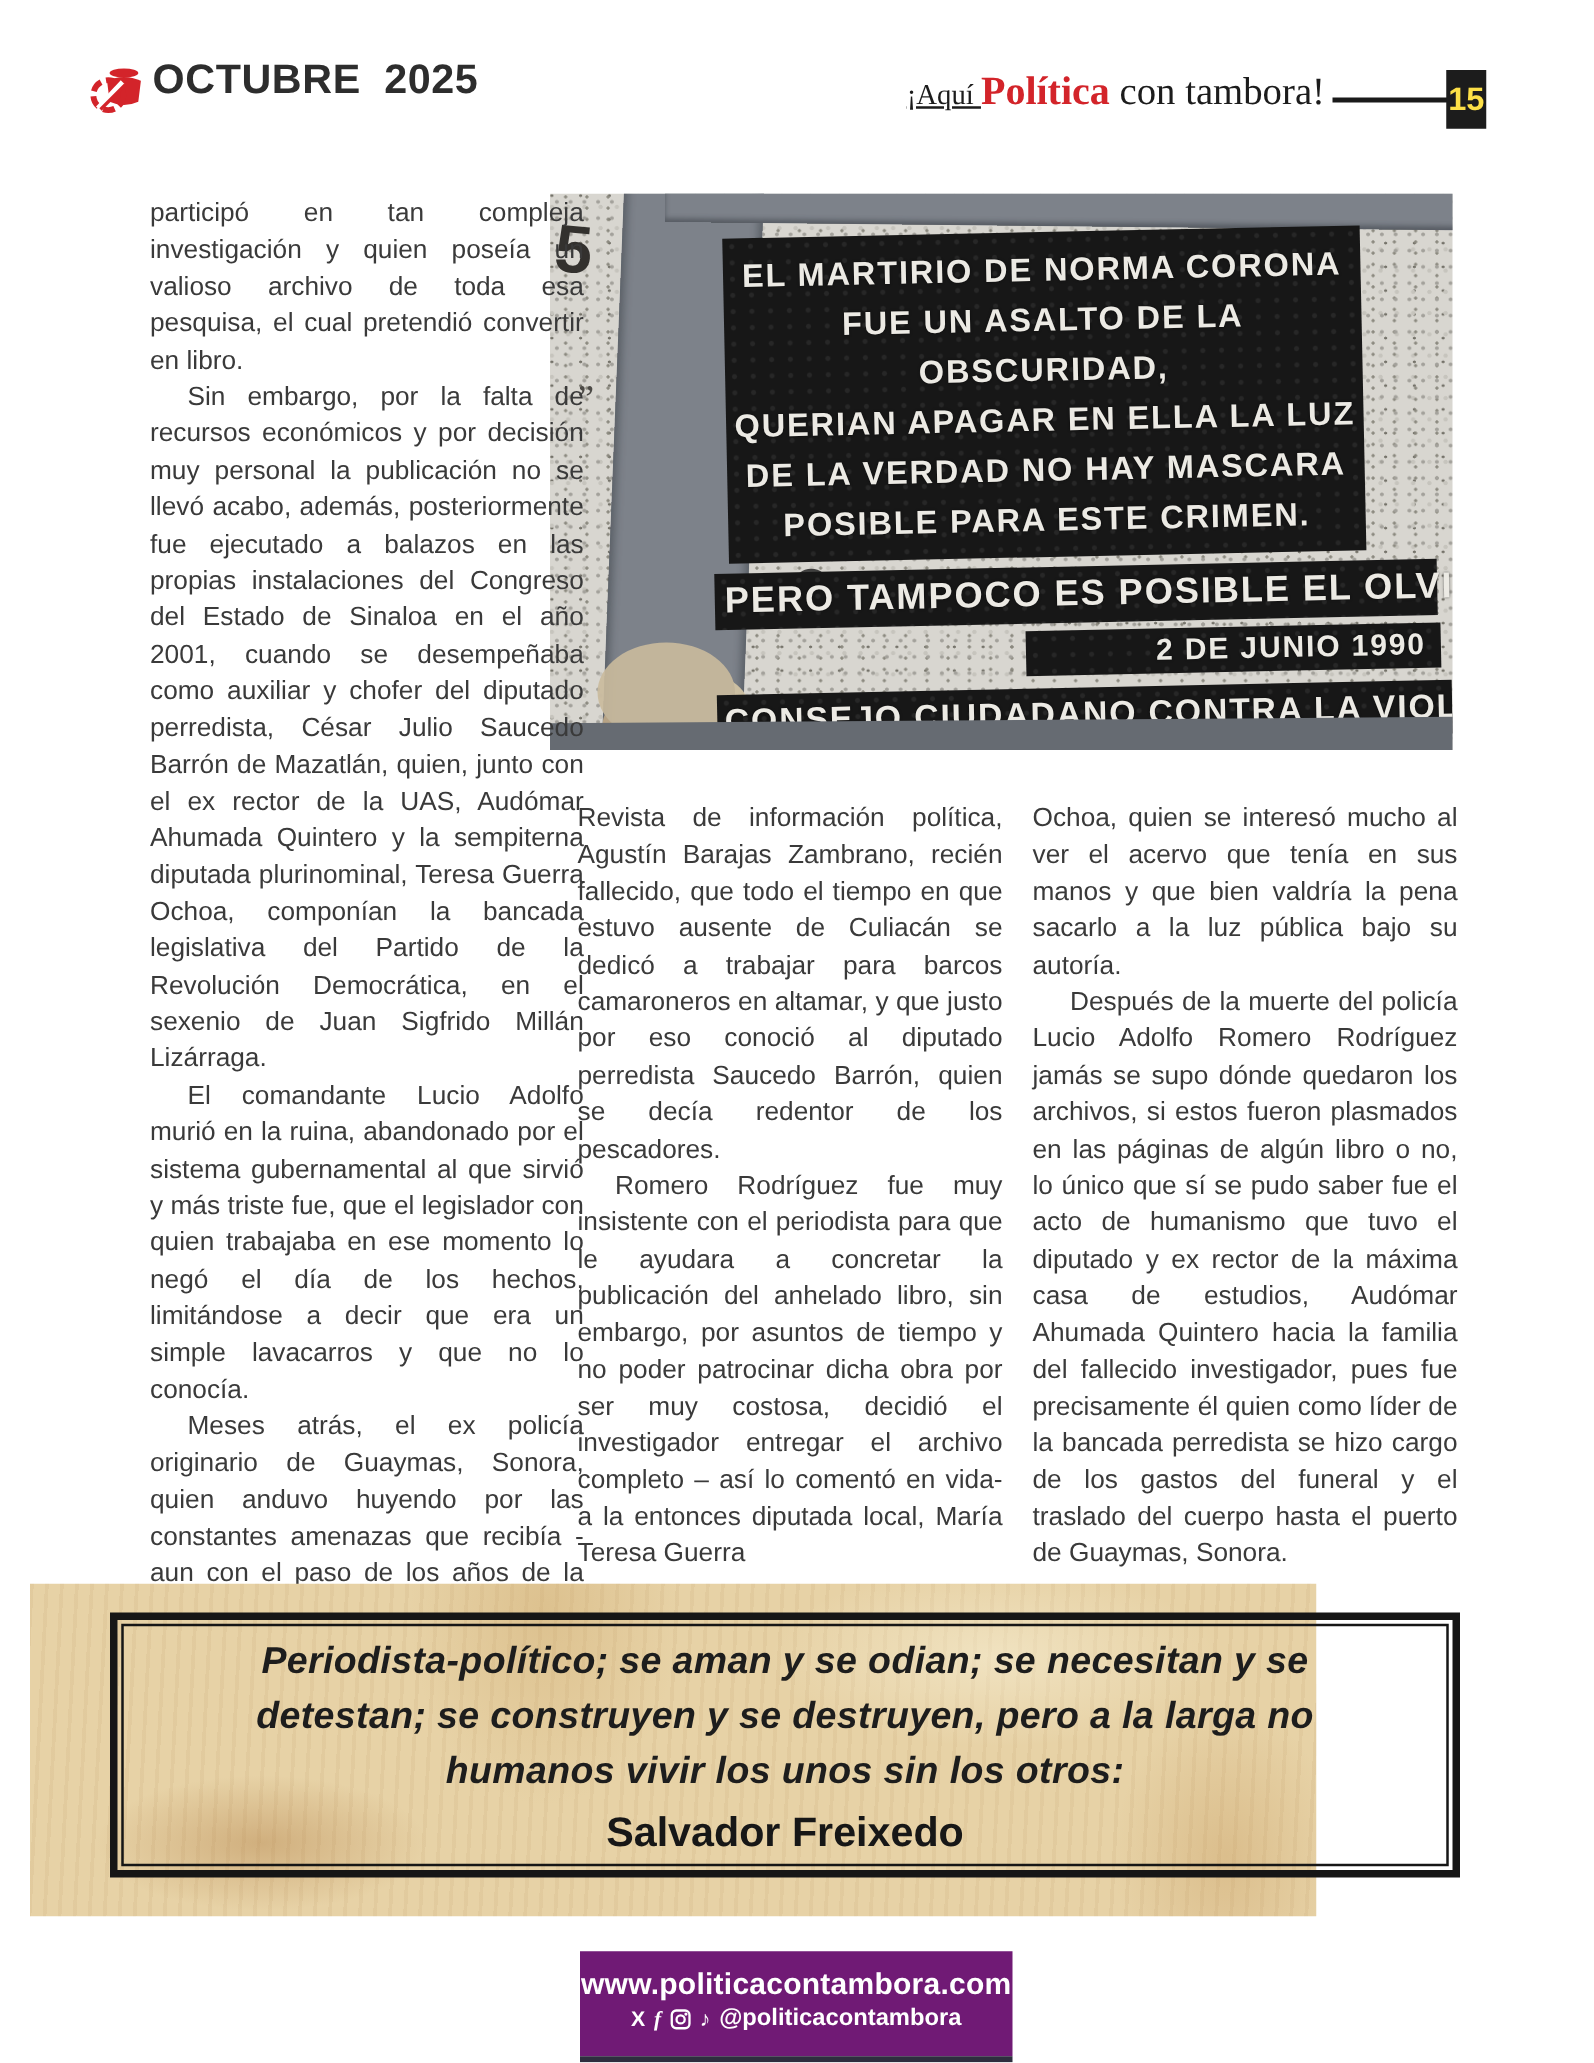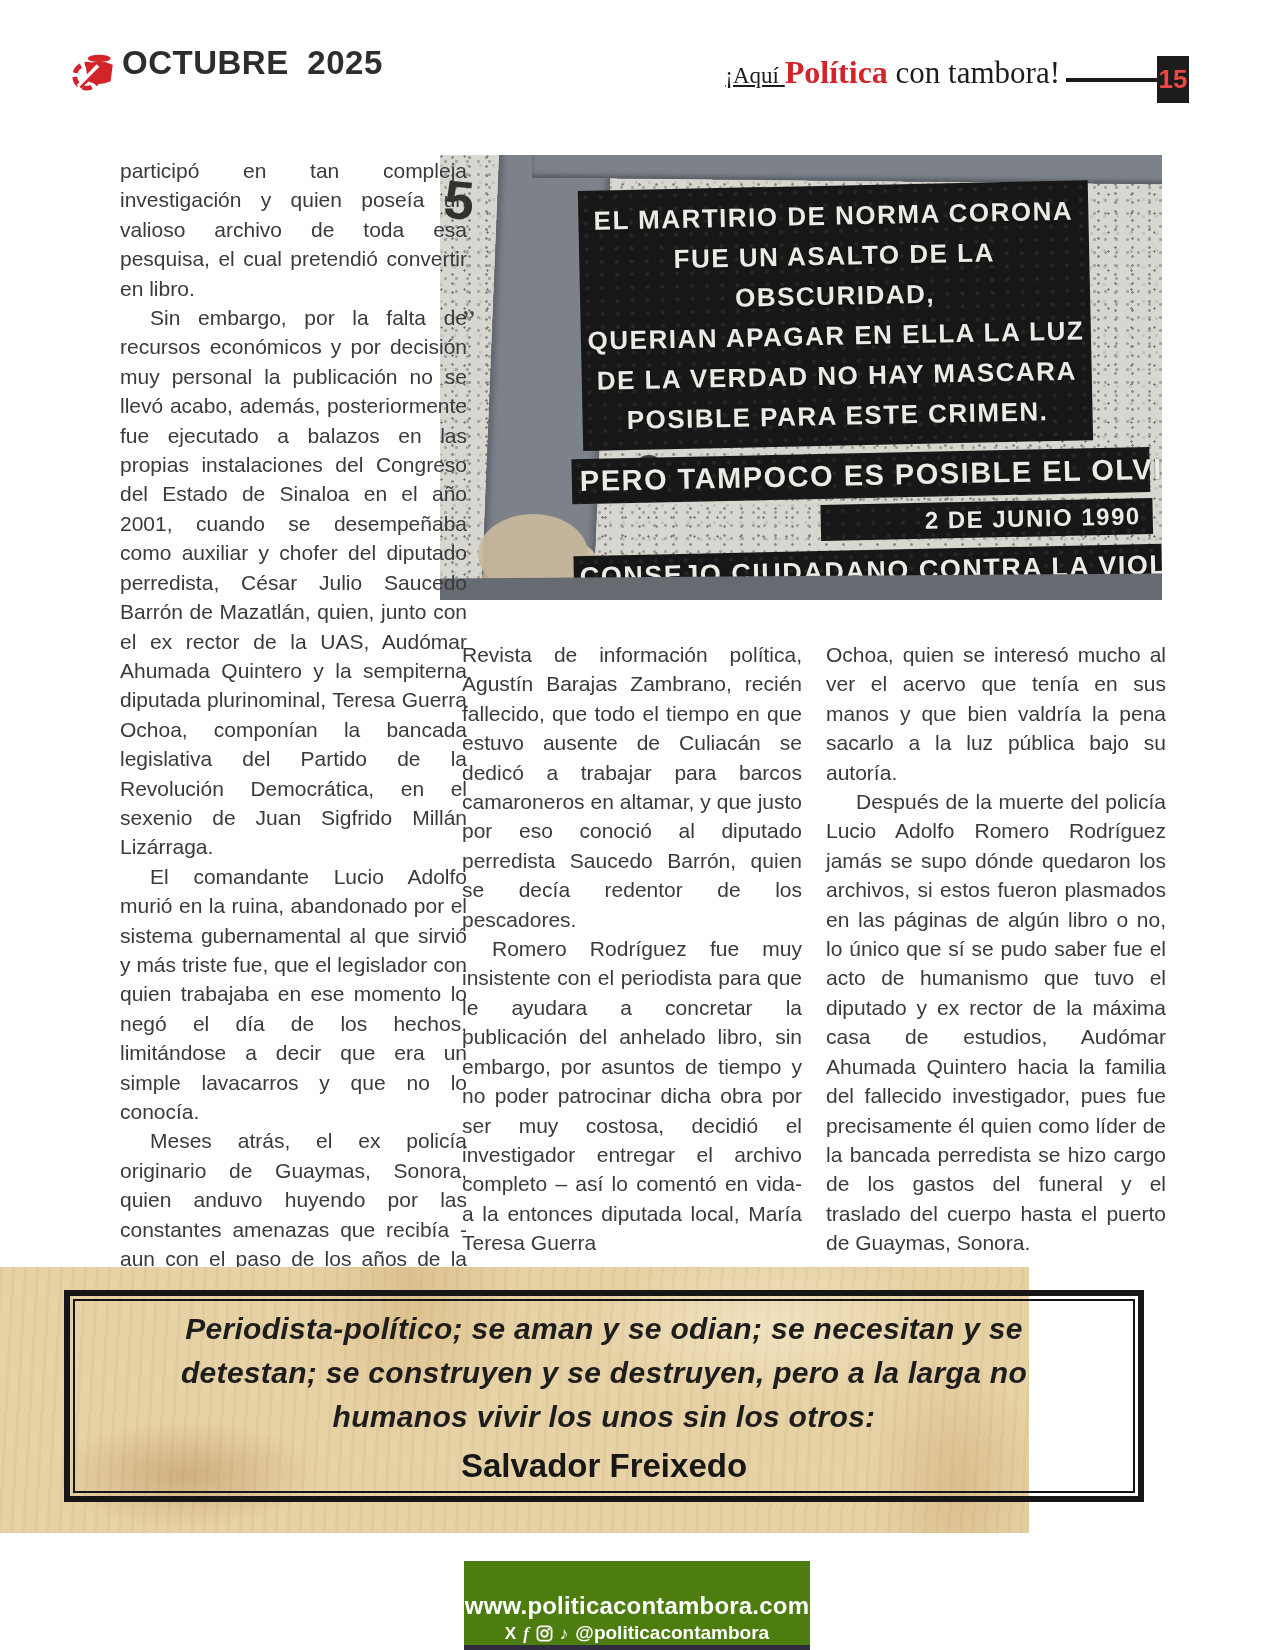--- a/index.html
+++ b/index.html
@@ -10,21 +10,21 @@
   .logo{position:absolute;left:70px;top:48px;width:50px;height:50px;}
   .issue{position:absolute;left:122px;top:44px;font-size:33px;font-weight:700;color:#2d2d2d;
          letter-spacing:.5px;word-spacing:9px;}
   .tagline{position:absolute;left:700px;top:54px;width:360px;text-align:right;
            font-family:"Liberation Serif",serif;color:#1c1c1c;white-space:nowrap;}
   .tagline .pre{font-size:23px;text-decoration:underline;}
   .tagline .brand{font-size:32px;font-weight:700;color:#d3242a;text-align:center;}
   .tagline .suf{font-size:31px;}
   .head-rule{position:absolute;left:1066px;top:78px;width:92px;height:4px;background:#1a1a1a;}
   .page-badge{position:absolute;left:1157px;top:56px;width:32px;height:47px;background:#1c1c1c;
-              color:#ef4444;display:flex;align-items:center;justify-content:center;
+              color:#fde047;display:flex;align-items:center;justify-content:center;
               font-size:26px;font-weight:700;}
 
   
   .col{position:absolute;width:347px;font-size:21px;line-height:29.4px;text-align:justify;color:#3a3a3a;}
   .col p{margin:0;}
   .col p.ind{text-indent:30px;}
   .col1{left:88px;top:156px;margin-left:32px;}
   .col2{left:462px;top:640px;width:340px;}
   .col3{left:826px;top:640px;width:340px;}
 
@@ -60,39 +60,39 @@
   .plaque-main{margin-left:12px;width:510px;padding:10px 6px;text-align:center;
                font-size:26px;line-height:40px;box-sizing:border-box;}
   .plaque-strip1{margin-top:8px;width:578px;padding:6px 8px;font-size:29px;white-space:nowrap;
                  box-sizing:border-box;text-align:center;}
   .plaque-date{margin-top:6px;margin-left:248px;width:332px;padding:4px 12px;font-size:24px;
                text-align:right;box-sizing:border-box;white-space:nowrap;}
   .plaque-bottom{margin-top:10px;width:588px;padding:6px 6px;font-size:27px;white-space:nowrap;
                  box-sizing:border-box;text-align:center;}
 
   
-  .quote-strip{position:absolute;left:0;top:1267px;width:1029px;height:266px;
+  .quote-strip{position:absolute;left:24px;top:1267px;width:1029px;height:266px;
       background-color:#e7d2a6;
       background-image:
         radial-gradient(ellipse 220px 90px at 18% 78%,rgba(171,118,60,.38),transparent 60%),
         radial-gradient(ellipse 300px 120px at 75% 22%,rgba(248,240,214,.55),transparent 60%),
         radial-gradient(ellipse 180px 260px at 40% 8%,rgba(205,168,108,.4),transparent 60%),
         radial-gradient(ellipse 150px 200px at 93% 82%,rgba(196,152,92,.35),transparent 60%),
         repeating-linear-gradient(93deg,rgba(160,115,62,.08) 0 3px,transparent 3px 12px);}
   .quote-frame{position:absolute;left:64px;top:23px;width:1080px;height:212px;
                border:6px solid #161616;box-sizing:border-box;}
   .quote-frame-inner{position:absolute;inset:3px;border:2px solid #161616;
                      display:flex;flex-direction:column;align-items:center;justify-content:center;}
   .quote-line{font-size:30px;font-weight:700;font-style:italic;line-height:44px;color:#1d1d1d;
               letter-spacing:.3px;text-align:center;}
   .quote-author{font-size:33px;font-weight:700;color:#171717;margin-top:8px;}
 
   
-  .site-box{position:absolute;left:464px;top:1561px;width:346px;height:84px;background:#4d7c0f;
-            color:#fff;text-align:center;box-sizing:border-box;padding-top:31px;}
+  .site-box{position:absolute;left:464px;top:1561px;width:346px;height:84px;background:#701a75;
+            color:#fff;text-align:center;box-sizing:border-box;padding-top:13px;}
   .site-url{font-size:24px;font-weight:700;letter-spacing:.2px;}
   .site-social{margin-top:2px;font-size:19px;font-weight:700;display:flex;
                align-items:center;justify-content:center;gap:7px;}
   .soc-glyph{display:inline-block;font-size:17px;font-weight:700;line-height:1;}
   .soc-fb{font-family:"Liberation Serif",serif;font-style:italic;}
   .site-edge{position:absolute;left:464px;top:1645px;width:346px;height:5px;background:#2e2d3e;}
 </style>
 </head>
 <body>
 

